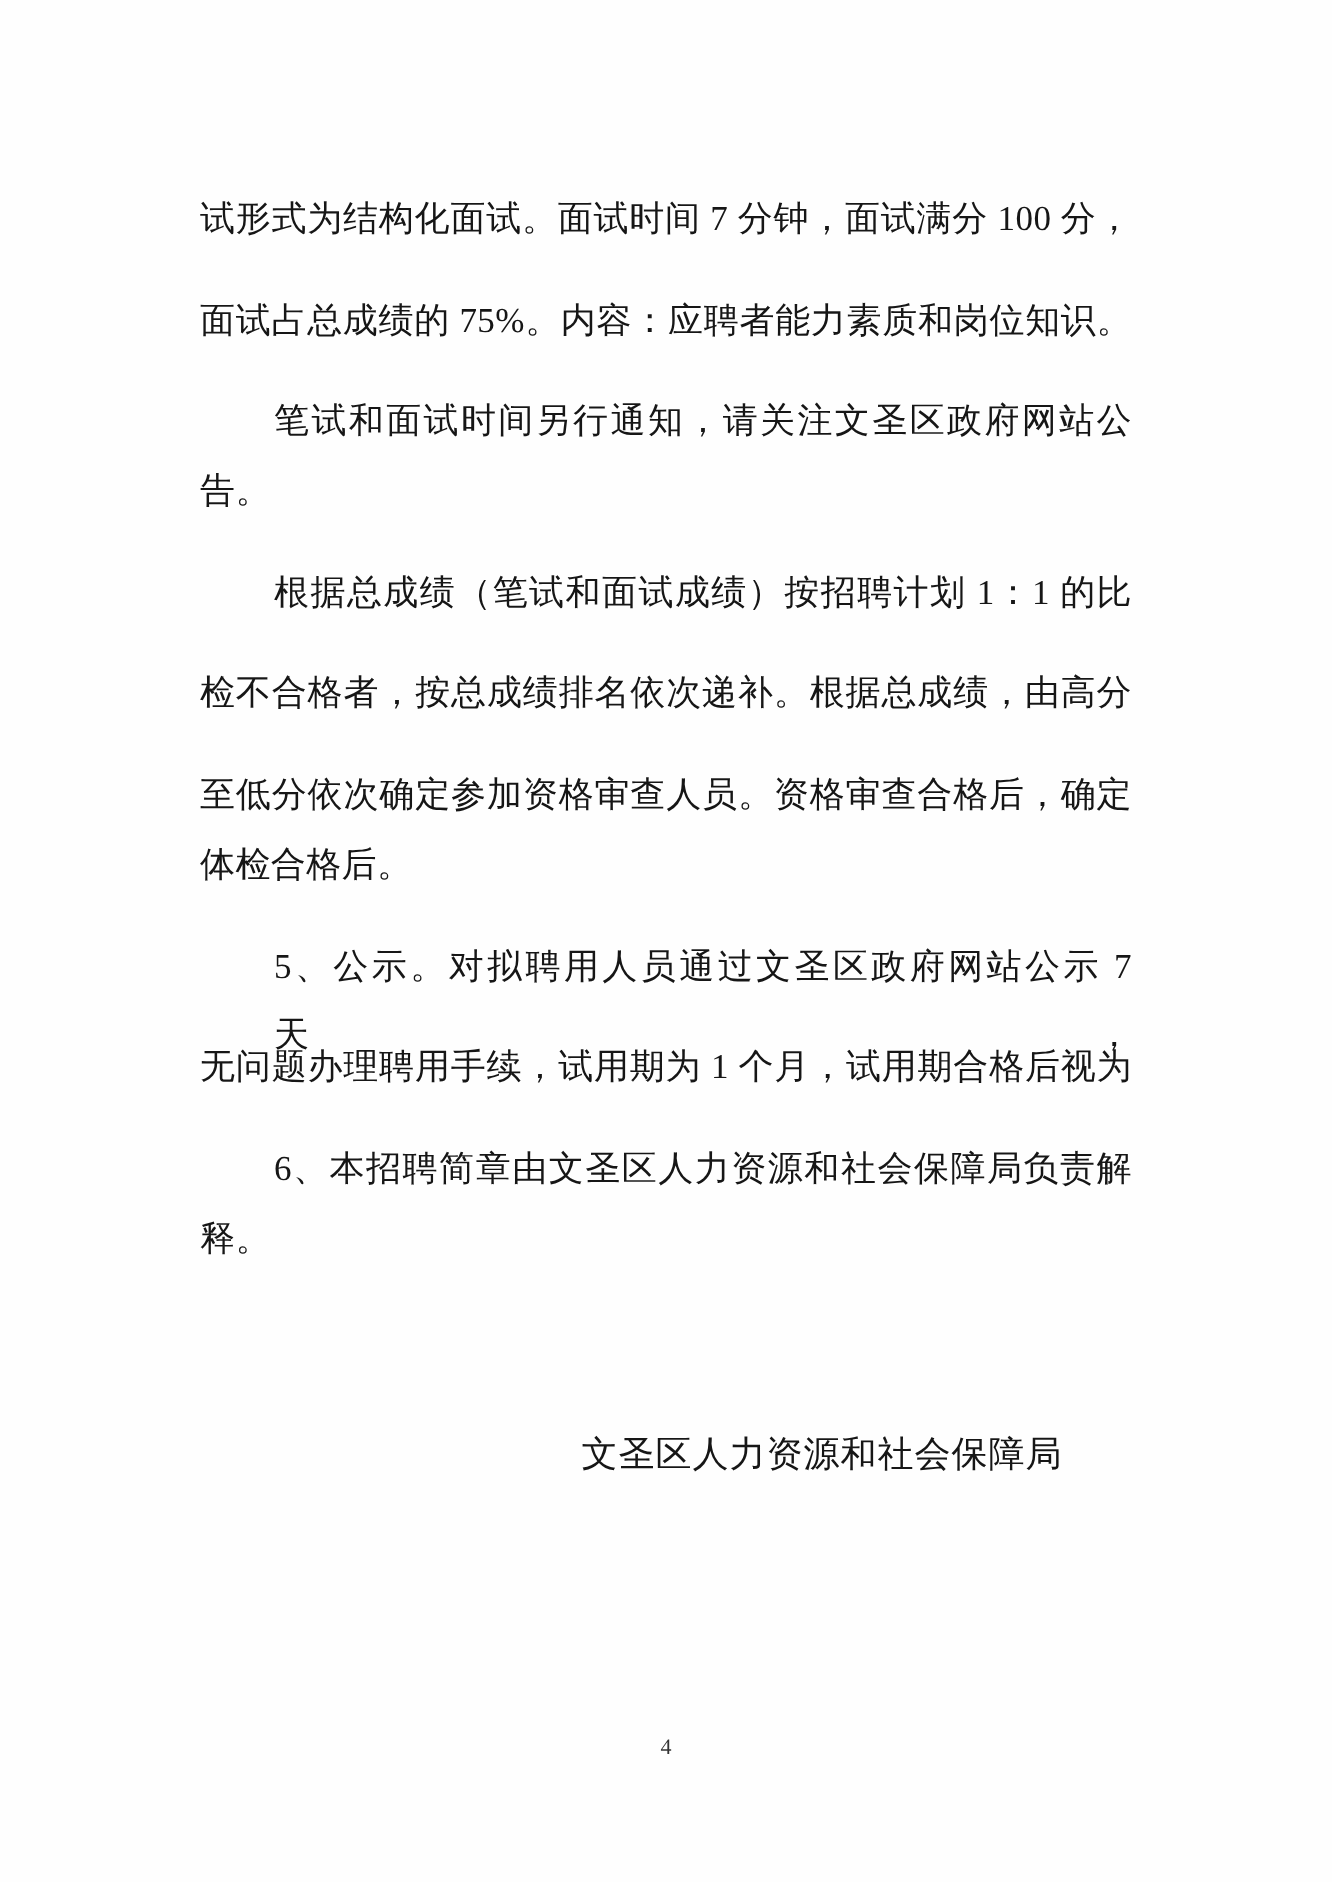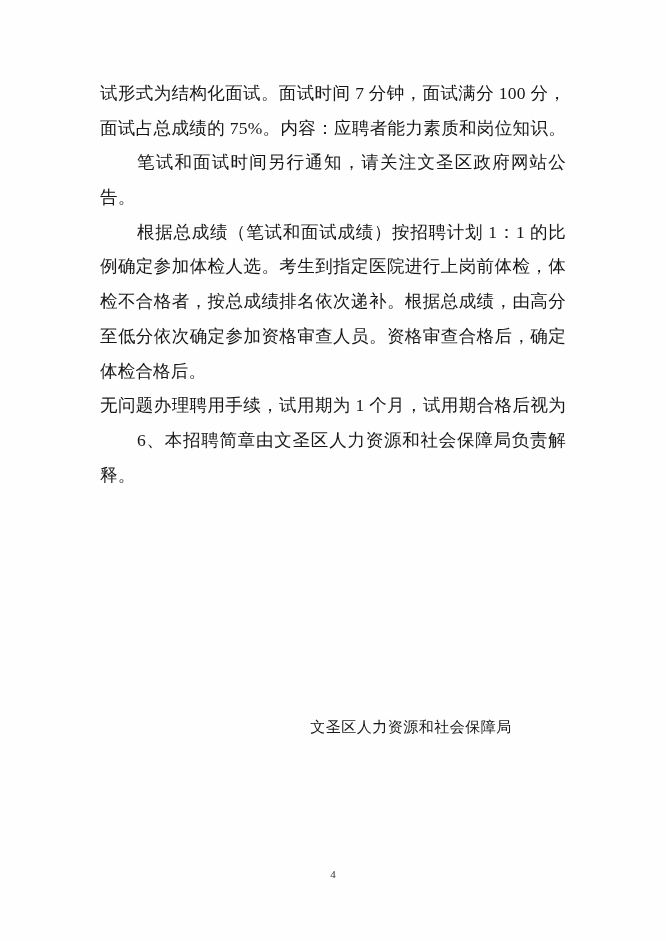--- a/index.html
+++ b/index.html
@@ -28,30 +28,31 @@
     height: 34.7px;
     white-space: normal;
     letter-spacing: 0.2px;
   }
   .indent {
     padding-left: 37px;
   }
   .jfull {
     text-align: justify;
     text-align-last: justify;
+    margin-top: 16px;
   }
   .signature {
     position: absolute;
     left: 283px;
     top: 710px;
     width: 256px;
     text-align: center;
   }
   .sig-line {
-    font-size: 15px;
+    font-size: 18px;
     line-height: 35px;
     height: 35px;
     white-space: nowrap;
     letter-spacing: 0.5px;
   }
   .page-number {
     position: absolute;
     left: 0;
     right: 0;
     top: 868px;
@@ -64,24 +65,24 @@
 <body>
 
 <div class="page">
 
   <div class="body-text">
     <div class="line jfull">试形式为结构化面试。面试时间 7 分钟，面试满分 100 分，</div>
     <div class="line jfull">面试占总成绩的 75%。内容：应聘者能力素质和岗位知识。</div>
     <div class="line indent jfull">笔试和面试时间另行通知，请关注文圣区政府网站公</div>
     <div class="line">告。</div>
     <div class="line indent jfull">根据总成绩（笔试和面试成绩）按招聘计划 1：1 的比</div>
-    <div class="line jfull">例确定参加体检人选。考生到指定医院进行上岗前体检，体</div>
     <div class="line jfull">检不合格者，按总成绩排名依次递补。根据总成绩，由高分</div>
     <div class="line jfull">至低分依次确定参加资格审查人员。资格审查合格后，确定</div>
     <div class="line">体检合格后。</div>
+    <div class="line indent jfull">5、公示。对拟聘用人员通过文圣区政府网站公示 7 天，</div>
     <div class="line jfull">无问题办理聘用手续，试用期为 1 个月，试用期合格后视为</div>
     <div class="line indent jfull">6、本招聘简章由文圣区人力资源和社会保障局负责解</div>
     <div class="line">释。</div>
   </div>
 
   <div class="signature">
     <div class="sig-line">文圣区人力资源和社会保障局</div>
   </div>
 
   <div class="page-number">4</div>

